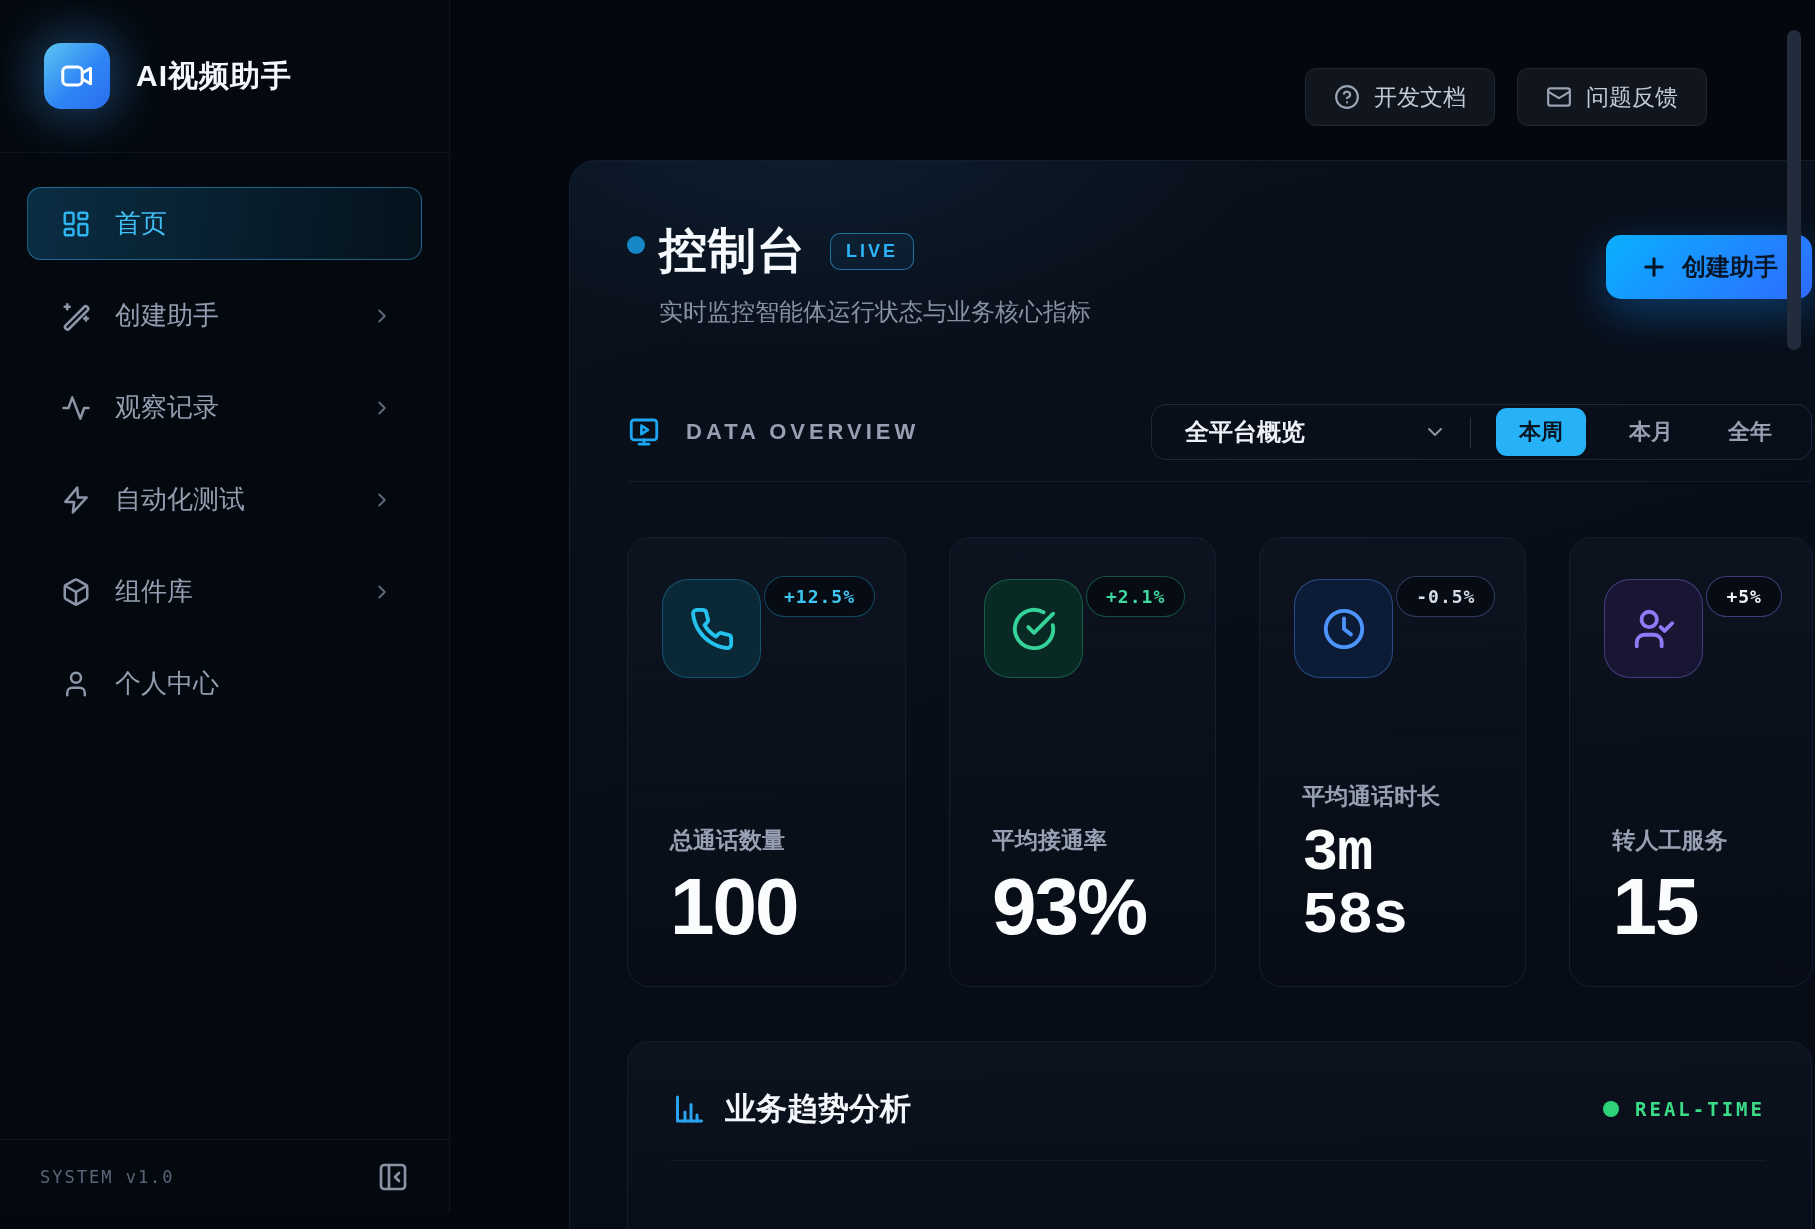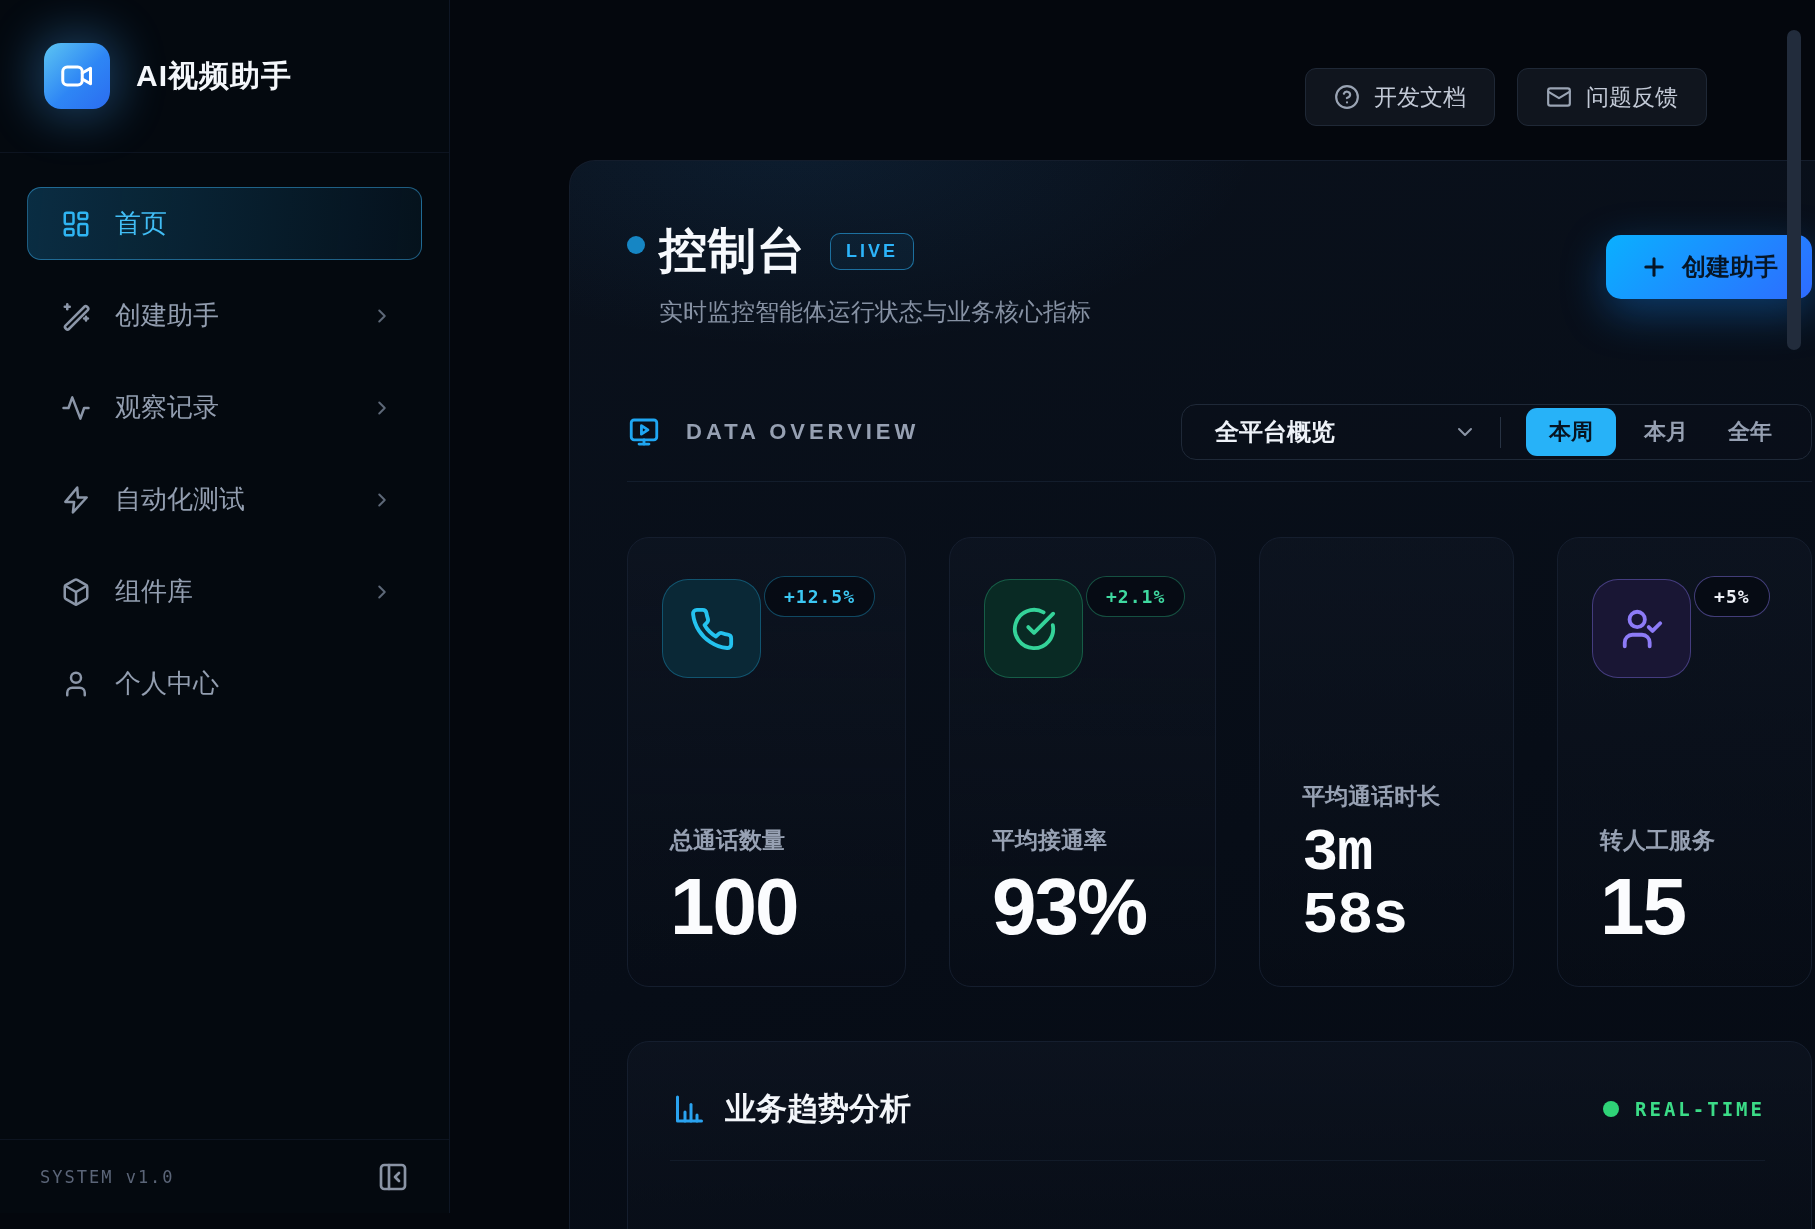--- a/index.html
+++ b/index.html
@@ -105,21 +105,21 @@
   .ov-label { font-size:22px; font-weight:bold; letter-spacing:4px; color:#96a0b2; }
   .ov-control {
     display:flex; align-items:center; height:56px;
     border:1px solid #1f2938; border-radius:15px; padding:0 27px 0 33px;
     background:rgba(10,16,26,.45);
   }
   .ov-select { display:flex; align-items:center; cursor:pointer; }
   .ov-select-label { font-size:24px; font-weight:bold; color:#eef2f8; }
   .ov-select .chev-down { color:#8b95a6; margin-left:118px; }
   .ov-divider { width:1px; height:31px; background:#283344; margin:0 25px 0 23px; }
-  .ov-tabs { display:flex; align-items:center; gap:16px; }
+  .ov-tabs { display:flex; align-items:center; gap:31px; }
   .ov-tab { font-size:22px; font-weight:bold; color:#96a0b2; padding:9px 12px; cursor:pointer; border-radius:11px; }
   .ov-tab.active { background:#27b2f8; color:#071421; padding:9px 23px; }
 
   
   .stats-grid { margin-top:55px; display:grid; grid-template-columns:repeat(4,1fr); gap:43px; }
   .stat-card {
     height:450px; border:1px solid #151e2e; border-radius:22px;
     background:linear-gradient(180deg, rgba(15,22,35,.62) 0%, rgba(8,13,22,.35) 100%);
     padding:41px 30px 38px 34px;
     display:flex; flex-direction:column; position:relative;
@@ -401,20 +401,31 @@
           </div>
           <span class="stat-badge">+2.1%</span>
         </div>
         <div class="stat-info">
           <div class="stat-label">平均接通率</div>
           <div class="stat-value">93%</div>
         </div>
       </div>
 
       <div class="stat-card stat-blue">
+        <div class="stat-top">
+          <div class="stat-tile">
+            <span>
+              <svg width="46" height="46" viewBox="0 0 24 24" fill="none" stroke="currentColor" stroke-width="2" stroke-linecap="round" stroke-linejoin="round">
+                <circle cx="12" cy="12" r="9.5"></circle>
+                  <path d="M12 6.5V12l3.6 2.8"></path>
+              </svg>
+            </span>
+          </div>
+          <span class="stat-badge">-0.5%</span>
+        </div>
         <div class="stat-info">
           <div class="stat-label">平均通话时长</div>
           <div class="stat-value two-line">
             <span class="vline">3m</span>
             <span class="vline">58s</span>
           </div>
         </div>
       </div>
 
       <div class="stat-card stat-purple">

